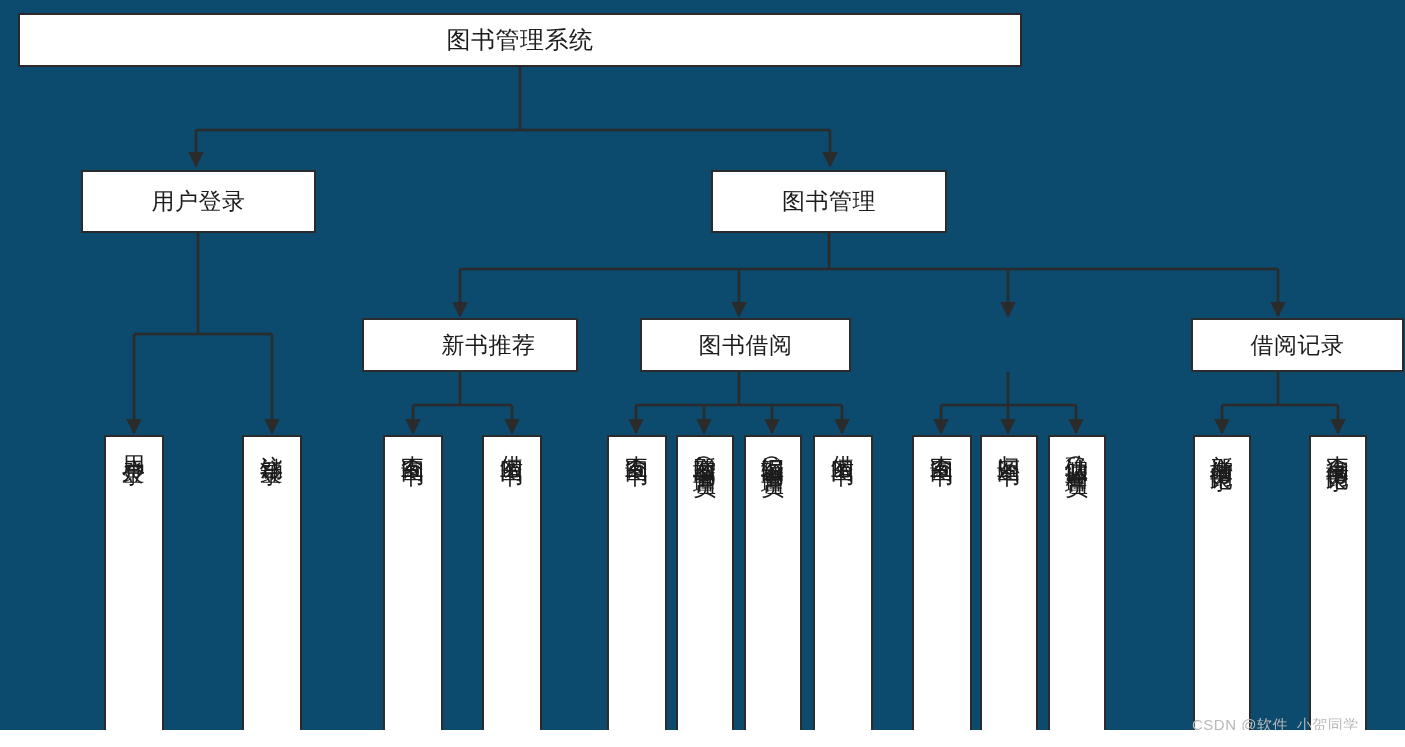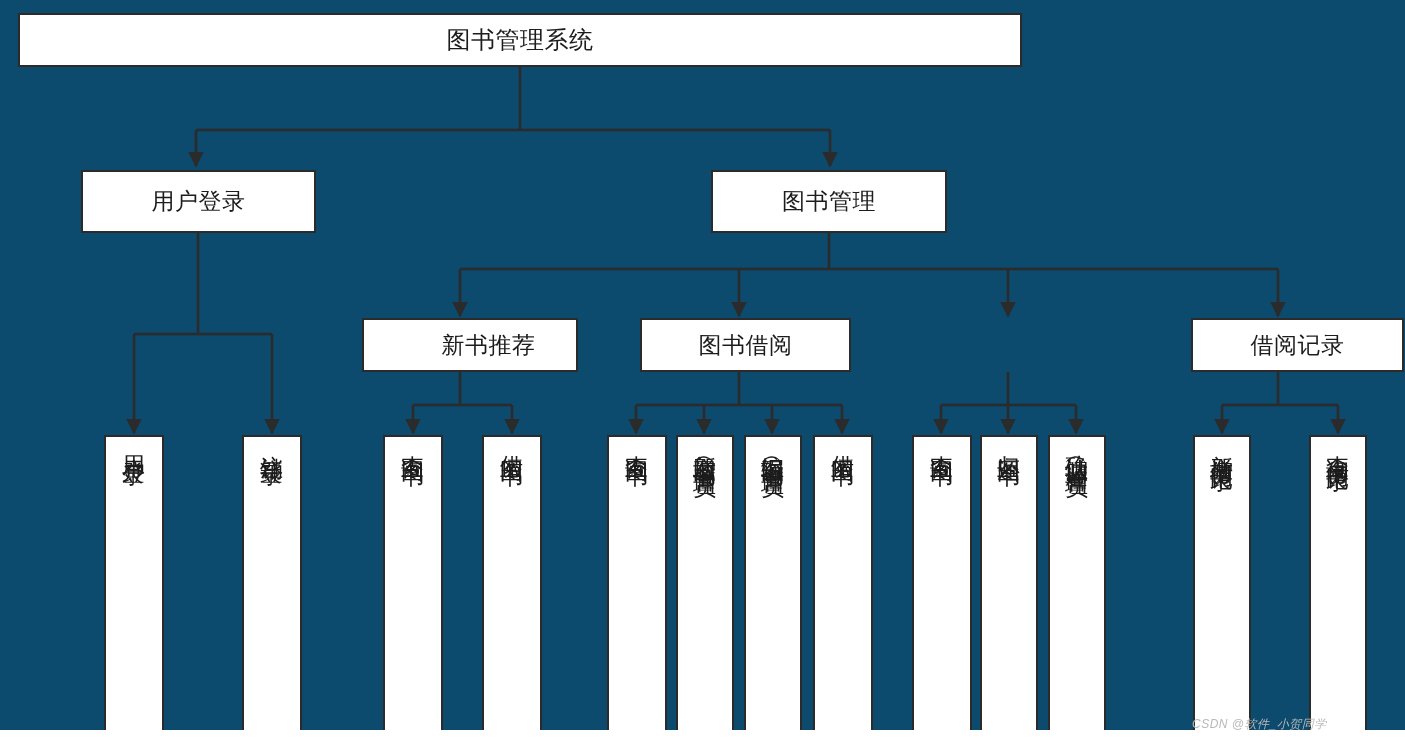--- a/index.html
+++ b/index.html
@@ -54,25 +54,24 @@
   .node.vert .label {
     writing-mode: vertical-rl;
     text-orientation: upright;
     font-size: 23px;
     line-height: 1.05;
     letter-spacing: 3px;
     white-space: nowrap;
   }
   .watermark {
     position: absolute;
-    font-size: 12px;
+    font-size: 15px;
     color: #b9b9b9;
     white-space: nowrap;
     letter-spacing: 0.5px;
-    font-style: italic;
   }
 </style>
 </head>
 <body>
 
 <div id="canvas">
 
   <svg class="wires" viewBox="0 0 1405 747" xmlns="http://www.w3.org/2000/svg">
     <defs>
       <marker id="arrow" viewBox="0 0 10 10" refX="9" refY="5" markerWidth="6" markerHeight="6" orient="auto-start-reverse">

